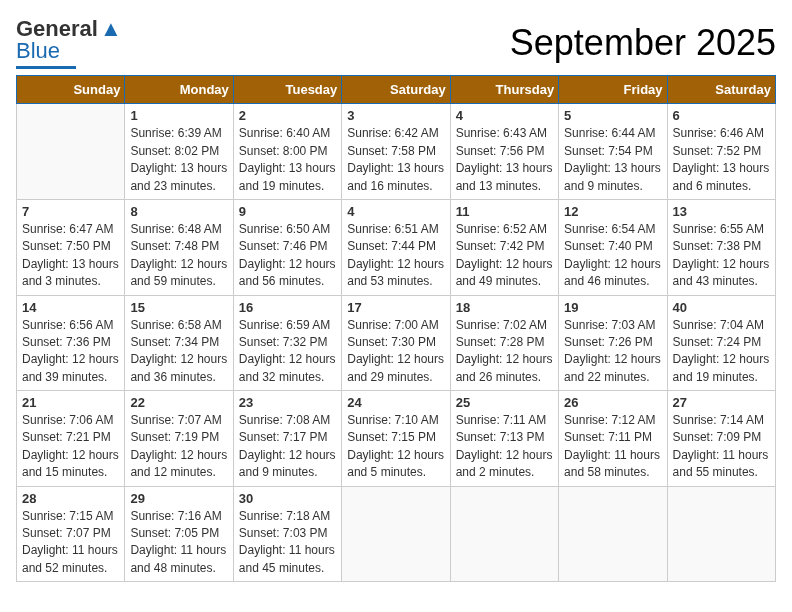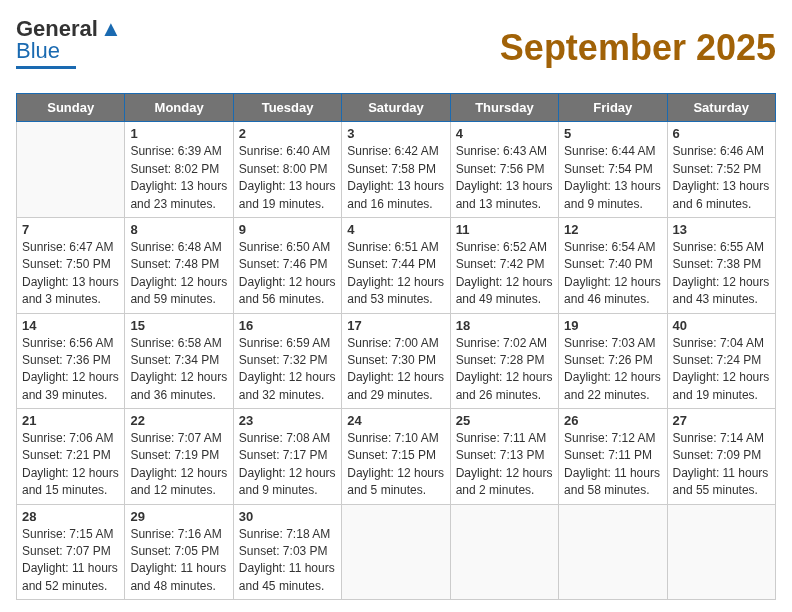--- a/index.html
+++ b/index.html
@@ -6,58 +6,58 @@
     body {
       font-family: Arial, sans-serif;
       background: #fff;
       width: 792px;
       min-height: 612px;
       padding: 16px;
     }
     .header {
       display: flex;
       justify-content: space-between;
-      align-items: flex-end;
-      margin-bottom: 24px;
+      align-items: center;
+      margin-bottom: 6px;
     }
     .logo {
       display: flex;
       flex-direction: column;
       align-items: flex-start;
     }
     .logo-line {
       width: 60px;
       height: 3px;
       background: #1a6ab1;
       margin-top: 2px;
     }
     .title-section {
       text-align: right;
     }
     .month-title {
       font-size: 36px;
-      font-weight: bold;
-      color: #a16207;
+      font-weight: normal;
+      color: #000000;
     }
     .location {
       font-size: 16px;
       color: #555;
     }
     table {
       width: 100%;
       border-collapse: collapse;
       table-layout: fixed;
     }
     th {
-      background: #737373;
+      background: #a16207;
       color: #fff;
       font-size: 13px;
       font-weight: bold;
       padding: 6px 4px;
-      text-align: center;
+      text-align: right;
       border: 1px solid #1a6ab1;
     }
     td {
       vertical-align: top;
       border: 1px solid #ccc;
       padding: 4px 5px;
       font-size: 10.5px;
       color: #333;
       height: 90px;
     }

